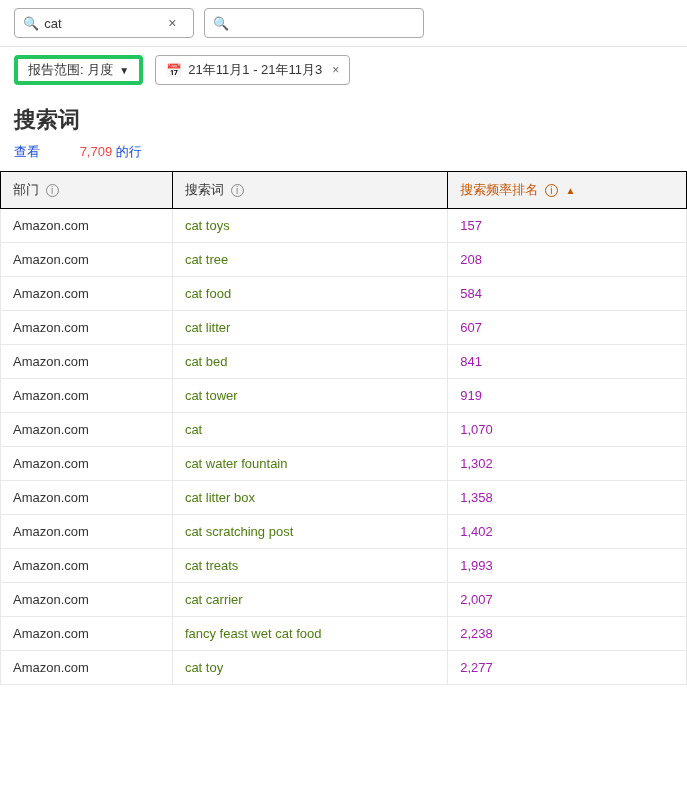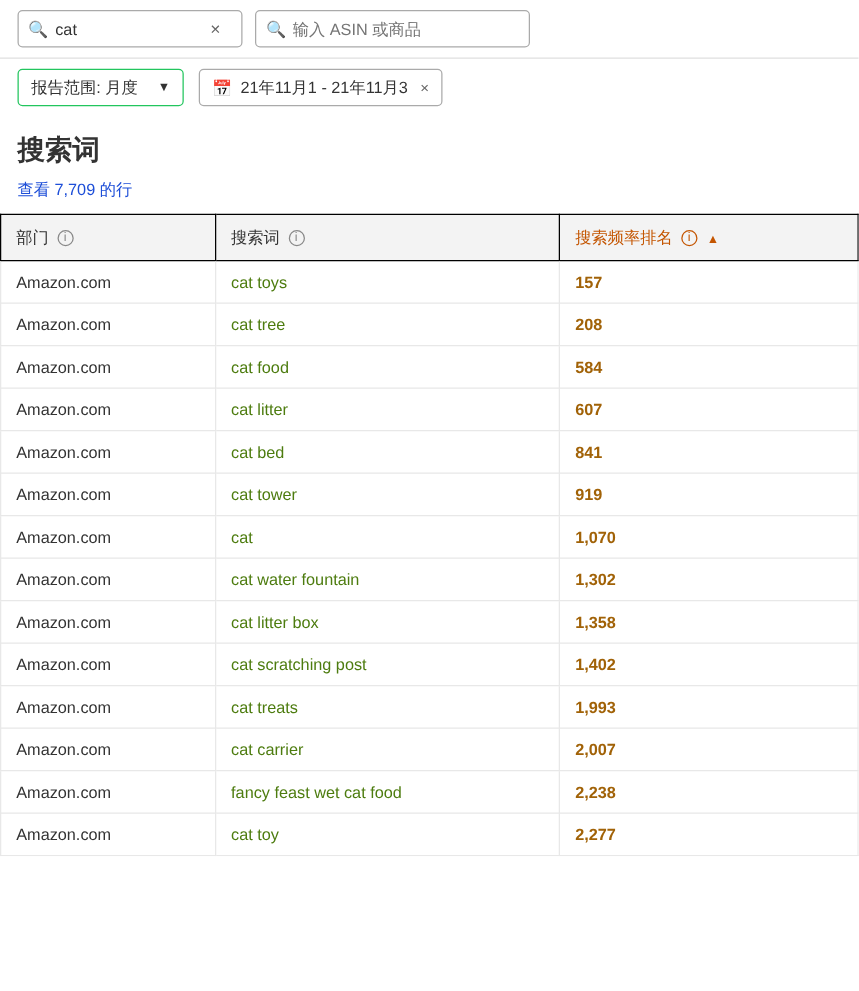--- a/index.html
+++ b/index.html
@@ -70,28 +70,28 @@
       display: flex;
       align-items: center;
       padding: 8px 14px;
       gap: 12px;
       flex-wrap: wrap;
     }
 
     .report-select {
       display: flex;
       align-items: center;
-      border: 1px solid #22c55e;
+      border: 4px solid #22c55e;
       border-radius: 4px;
       padding: 4px 10px;
       background: #fff;
       height: 30px;
       cursor: pointer;
       font-size: 13px;
-      gap: 16px;
+      gap: 6px;
     }
     .report-select .arrow { font-size: 10px; }
 
     .date-range {
       display: flex;
       align-items: center;
       border: 1px solid #aaa;
       border-radius: 4px;
       padding: 4px 10px;
       background: #fff;
@@ -178,55 +178,53 @@
       color: #333;
       white-space: nowrap;
     }
 
     tbody td.search-term a {
       color: #4d7c0f;
       text-decoration: none;
     }
 
     tbody td.rank {
-      color: #a16207;
-      font-weight: bold;
+      color: #a21caf;
     }
   </style>
 </head>
 <body>
 
 <div class="top-bar">
   <div class="search-box">
     <span class="search-icon">🔍</span>
     <input type="text" value="cat" style="">
     <span class="clear-icon">×</span>
   </div>
   <div class="asin-box">
     <span class="search-icon">🔍</span>
-    <input type="text" placeholder="输入 ASIN 或商品" style="">
   </div>
 </div>
 
 <div class="filter-row">
   <div class="report-select">
     <span>报告范围: 月度</span>
     <span class="arrow">▼</span>
   </div>
   <div class="date-range">
     <span class="cal-icon">📅</span>
     <span>21年11月1 - 21年11月3</span>
     <span class="close-icon">×</span>
   </div>
 </div>
 
 <div class="page-title">搜索词</div>
 
 <div class="row-count">
-  <span>查看 </span><span style="color:#1d4ed8;">7,709</span><span> 的行</span>
+  <span>查看 </span><span style="color:#ef4444;margin-left:36px;">7,709</span><span> 的行</span>
 </div>
 
 <table>
   <thead>
     <tr>
       <th>
         <span>部门</span>
         <span class="info-icon">i</span>
       </th>
       <th>

